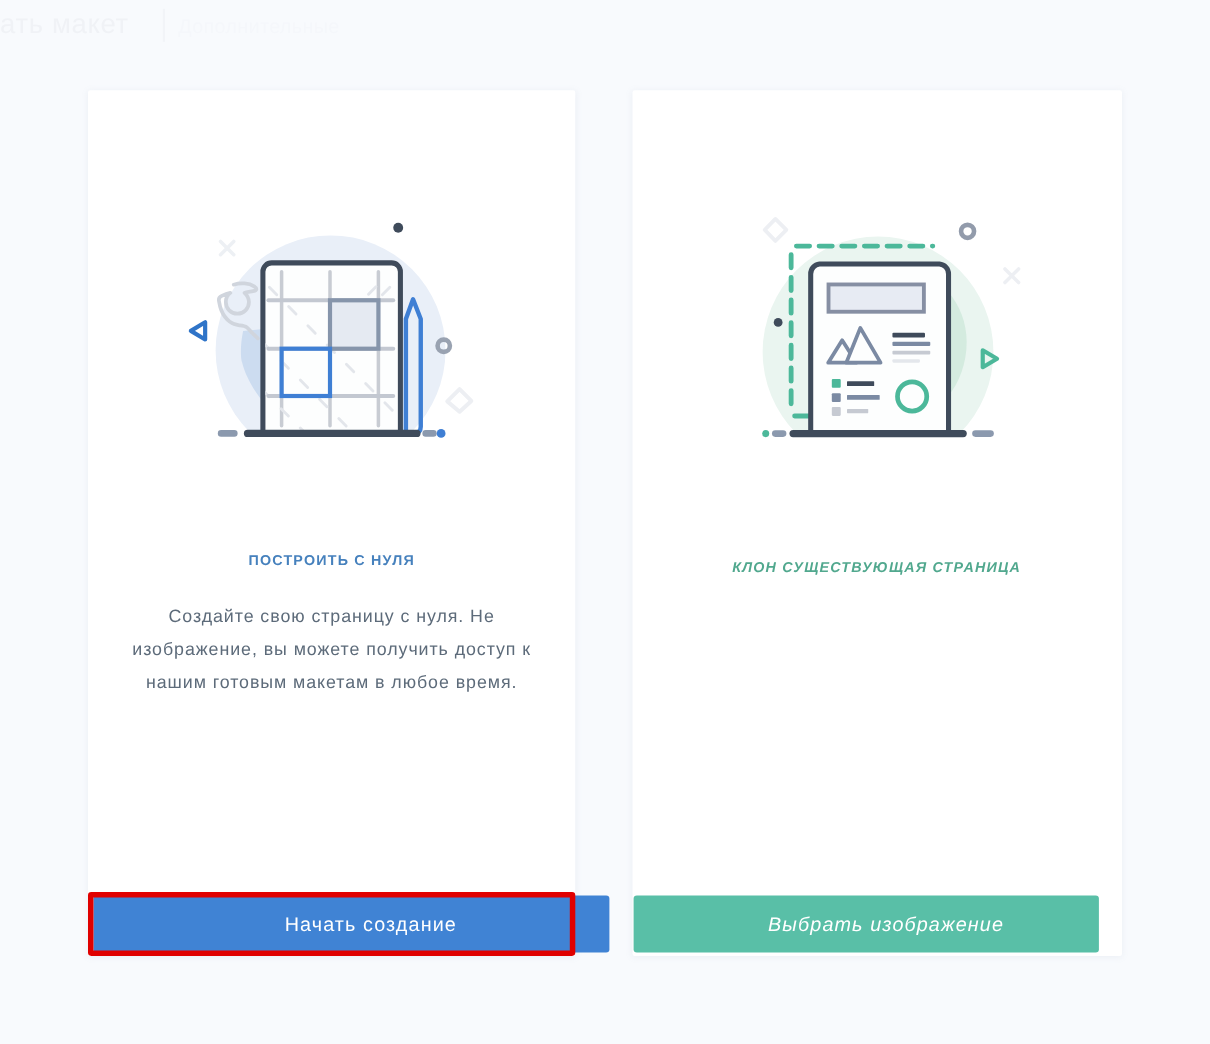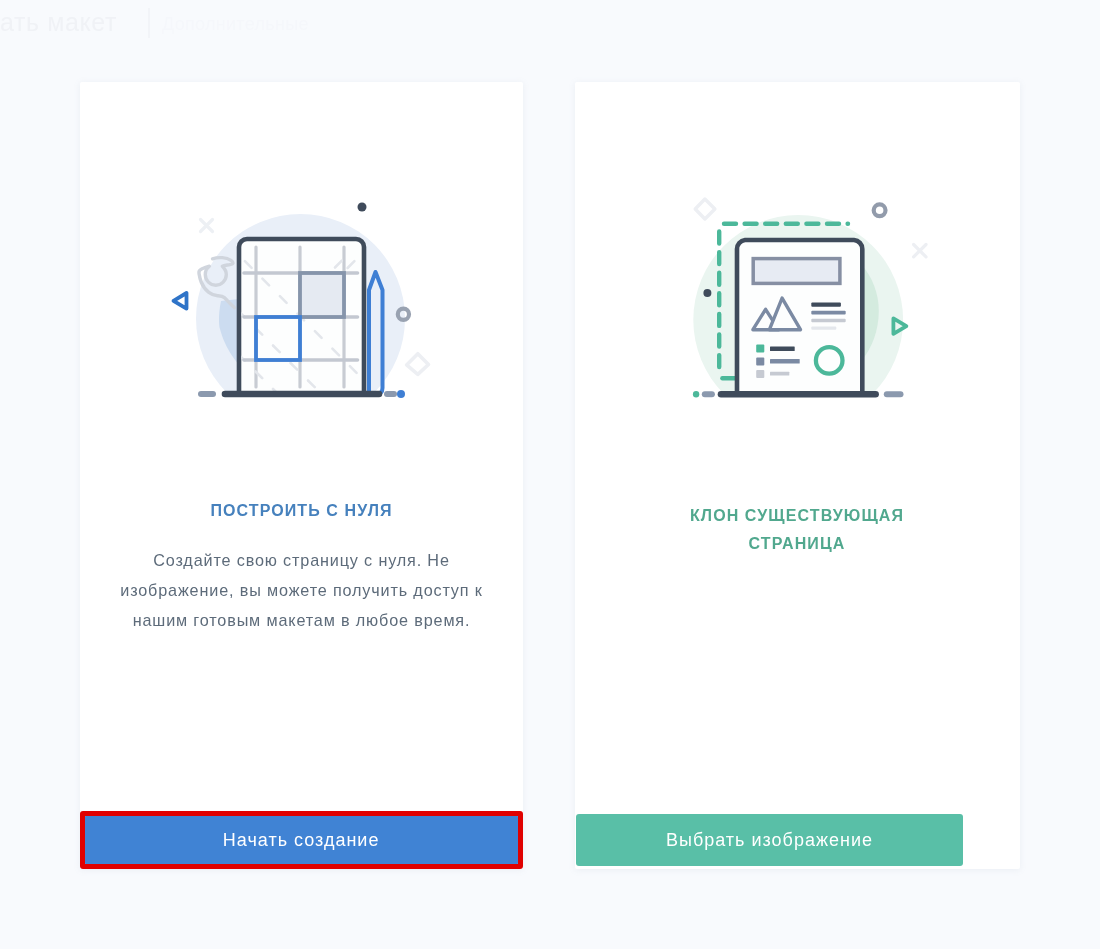--- a/index.html
+++ b/index.html
@@ -8,26 +8,26 @@
        background:#ffffff;}
   .page{position:relative;width:1100px;height:949px;background:#f8fafd;}
   
   .topbar{position:absolute;left:0;top:0;width:1100px;height:58px;}
   .topbar .t1{position:absolute;left:-12px;top:8px;font-size:25px;color:#f0f2f6;font-weight:400;letter-spacing:0.6px;}
   .topbar .sep{position:absolute;left:148px;top:8px;width:1.5px;height:30px;background:#f2f4f8;}
   .topbar .t2{position:absolute;left:162px;top:14px;font-size:18px;color:#f5f7fb;letter-spacing:0.3px;}
   .card{position:absolute;background:#ffffff;border-radius:2px;
         box-shadow:0 1px 7px rgba(130,145,170,0.11);}
   .card.left{left:80px;top:82px;width:443px;height:787px;}
-  .card.right{left:575px;top:82px;width:445px;height:787px;}
+  .card.right{left:575px;top:82px;width:445px;height:787px;font-style:italic;}
   .illo{position:absolute;}
-  .title{position:absolute;width:100%;text-align:center;font-size:16px;font-weight:700;letter-spacing:1.1px;}
+  .title{position:absolute;width:100%;text-align:center;font-size:13px;font-weight:700;letter-spacing:1.1px;}
   .desc{position:absolute;text-align:center;font-size:16.2px;color:#5d6b7a;line-height:30px;letter-spacing:0.85px;}
   .btn{position:absolute;height:51px;border-radius:3px;display:flex;align-items:center;justify-content:center;
-       color:#fff;font-size:18px;letter-spacing:1.0px;}
+       color:#fff;font-size:18px;letter-spacing:1.0px;padding-left:36px;}
   .redbox{position:absolute;border:5px solid #e00000;border-radius:3px;}
 </style>
 </head>
 <body>
 
 <div class="page">
   <div class="topbar">
     <div class="t1">зать макет</div>
     <div class="sep"></div>
     <div class="t2">Дополнительные</div>

